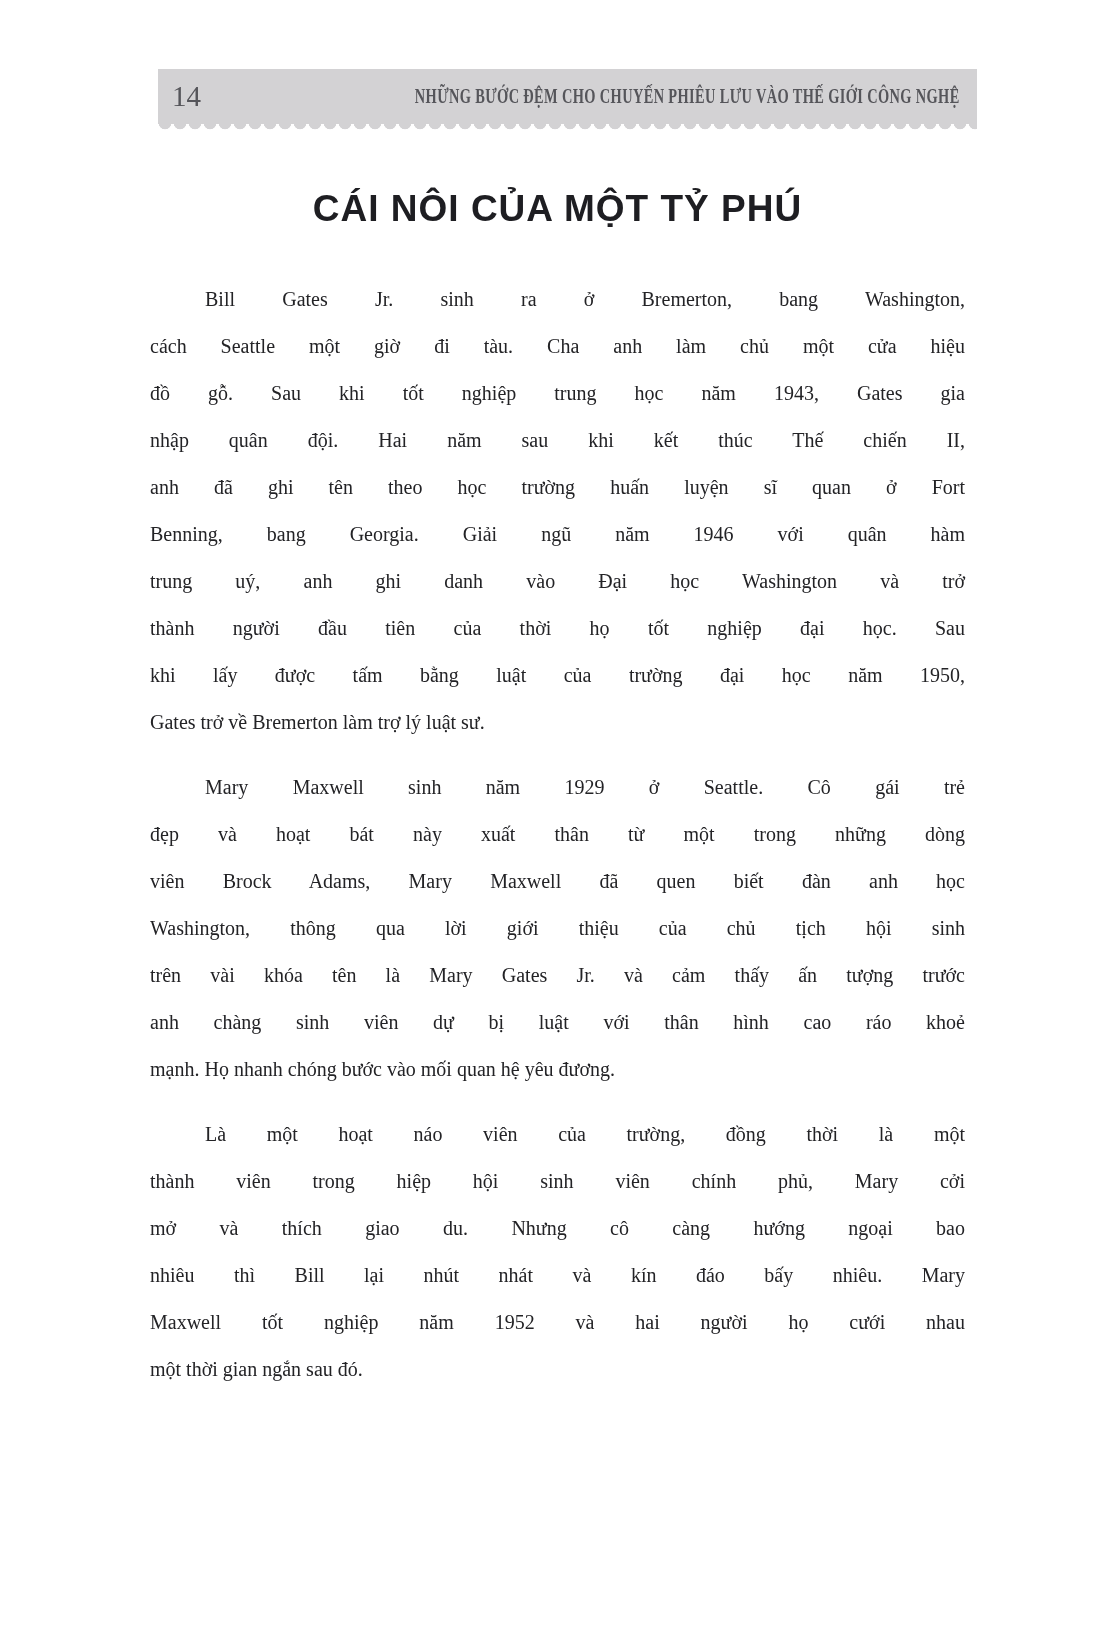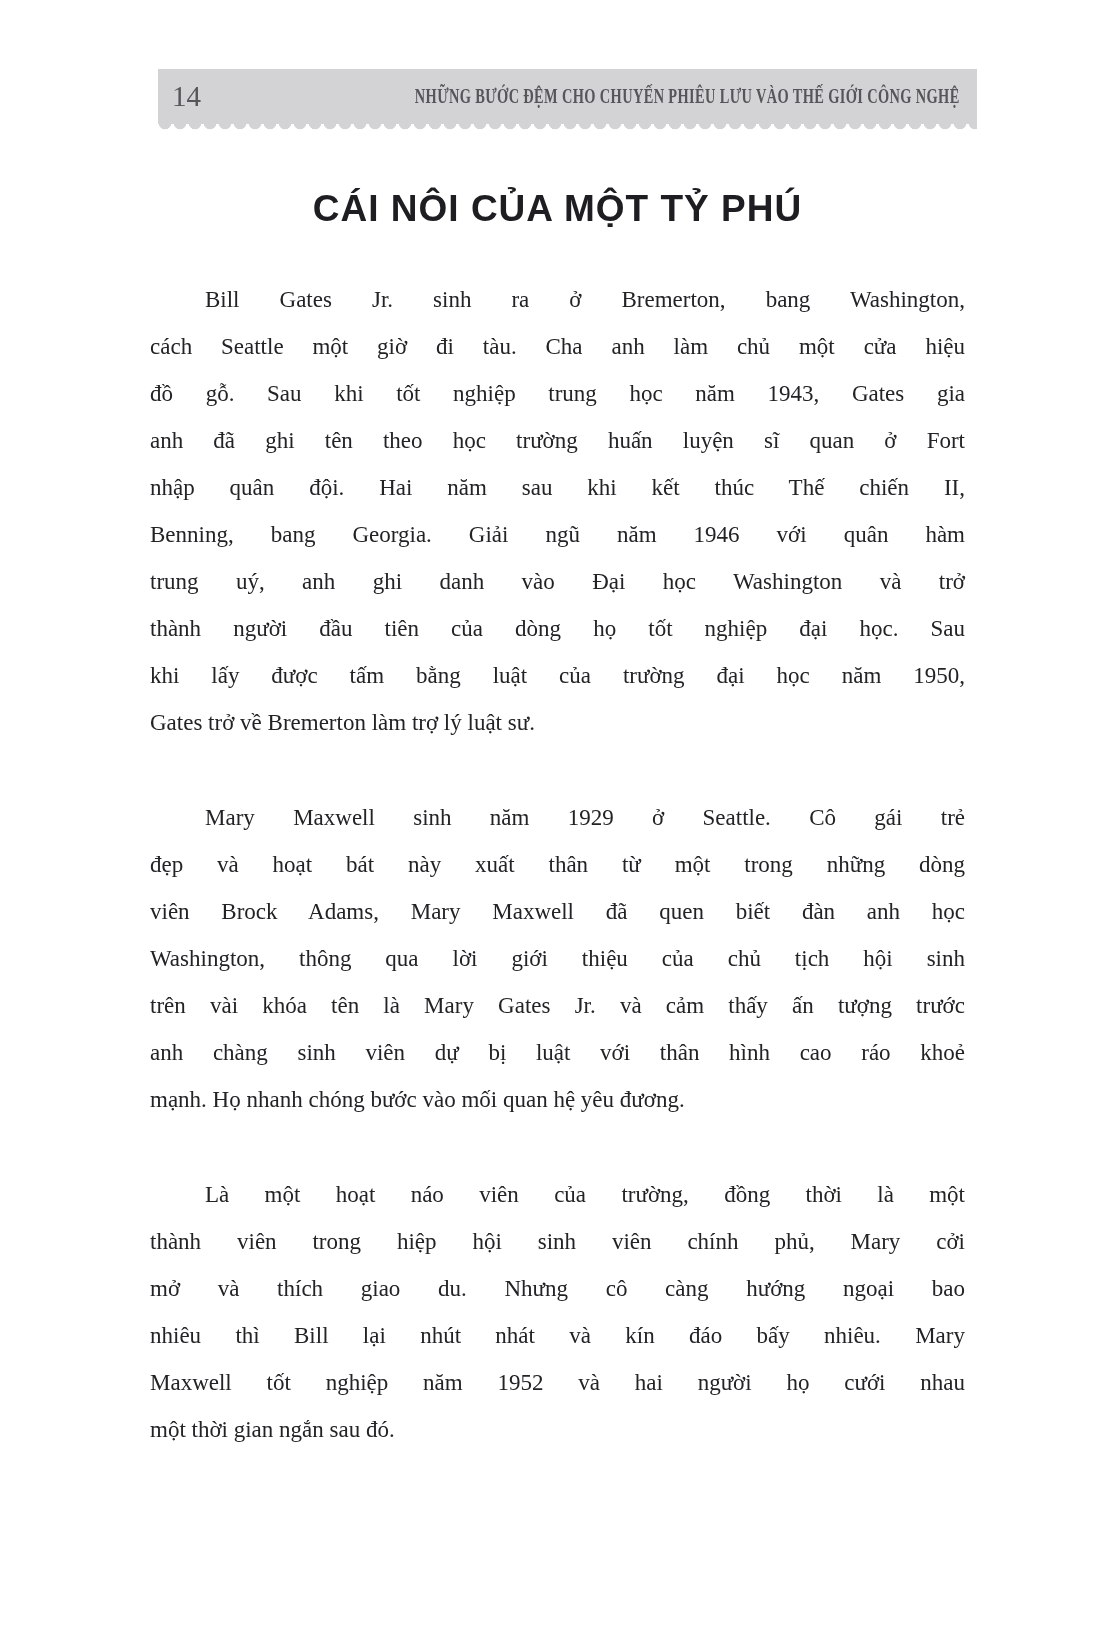--- a/index.html
+++ b/index.html
@@ -65,23 +65,23 @@
     letter-spacing: 1px;
     color: var(--title-text, #1e1e22);
     white-space: nowrap;
   }
   .body {
     position: absolute;
     left: 150px;
     top: 276px;
     width: 815px;
     color: var(--body-text, #232326);
-    font-size: 23px;
+    font-size: 20px;
   }
-  .para + .para { margin-top: 48px; }
+  .para + .para { margin-top: 18px; }
   .line {
     line-height: 47px;
     text-align: justify;
     text-align-last: justify;
   }
   .line.first { text-indent: 55px; }
   .line.last { text-align-last: left; }
 </style>
 </head>
 <body>
@@ -92,25 +92,25 @@
     <span class="running">NHỮNG BƯỚC ĐỆM CHO CHUYẾN PHIÊU LƯU VÀO THẾ GIỚI CÔNG NGHỆ</span>
   </header>
 
   <h1 class="title">CÁI NÔI CỦA MỘT TỶ PHÚ</h1>
 
   <main class="body" id="paragraphs">
       <div class="para">
         <div class="line first">Bill Gates Jr. sinh ra ở Bremerton, bang Washington,</div>
         <div class="line">cách Seattle một giờ đi tàu. Cha anh làm chủ một cửa hiệu</div>
         <div class="line">đồ gỗ. Sau khi tốt nghiệp trung học năm 1943, Gates gia</div>
+        <div class="line">nhập quân đội. Hai năm sau khi kết thúc Thế chiến II,</div>
         <div class="line">anh đã ghi tên theo học trường huấn luyện sĩ quan ở Fort</div>
-        <div class="line">nhập quân đội. Hai năm sau khi kết thúc Thế chiến II,</div>
         <div class="line">Benning, bang Georgia. Giải ngũ năm 1946 với quân hàm</div>
         <div class="line">trung uý, anh ghi danh vào Đại học Washington và trở</div>
-        <div class="line">thành người đầu tiên của dòng họ tốt nghiệp đại học. Sau</div>
+        <div class="line">thành người đầu tiên của thời họ tốt nghiệp đại học. Sau</div>
         <div class="line">khi lấy được tấm bằng luật của trường đại học năm 1950,</div>
         <div class="line last">Gates trở về Bremerton làm trợ lý luật sư.</div>
       </div>
       <div class="para">
         <div class="line first">Mary Maxwell sinh năm 1929 ở Seattle. Cô gái trẻ</div>
         <div class="line">đẹp và hoạt bát này xuất thân từ một trong những dòng</div>
         <div class="line">viên Brock Adams, Mary Maxwell đã quen biết đàn anh học</div>
         <div class="line">Washington, thông qua lời giới thiệu của chủ tịch hội sinh</div>
         <div class="line">trên vài khóa tên là Mary Gates Jr. và cảm thấy ấn tượng trước</div>
         <div class="line">anh chàng sinh viên dự bị luật với thân hình cao ráo khoẻ</div>

